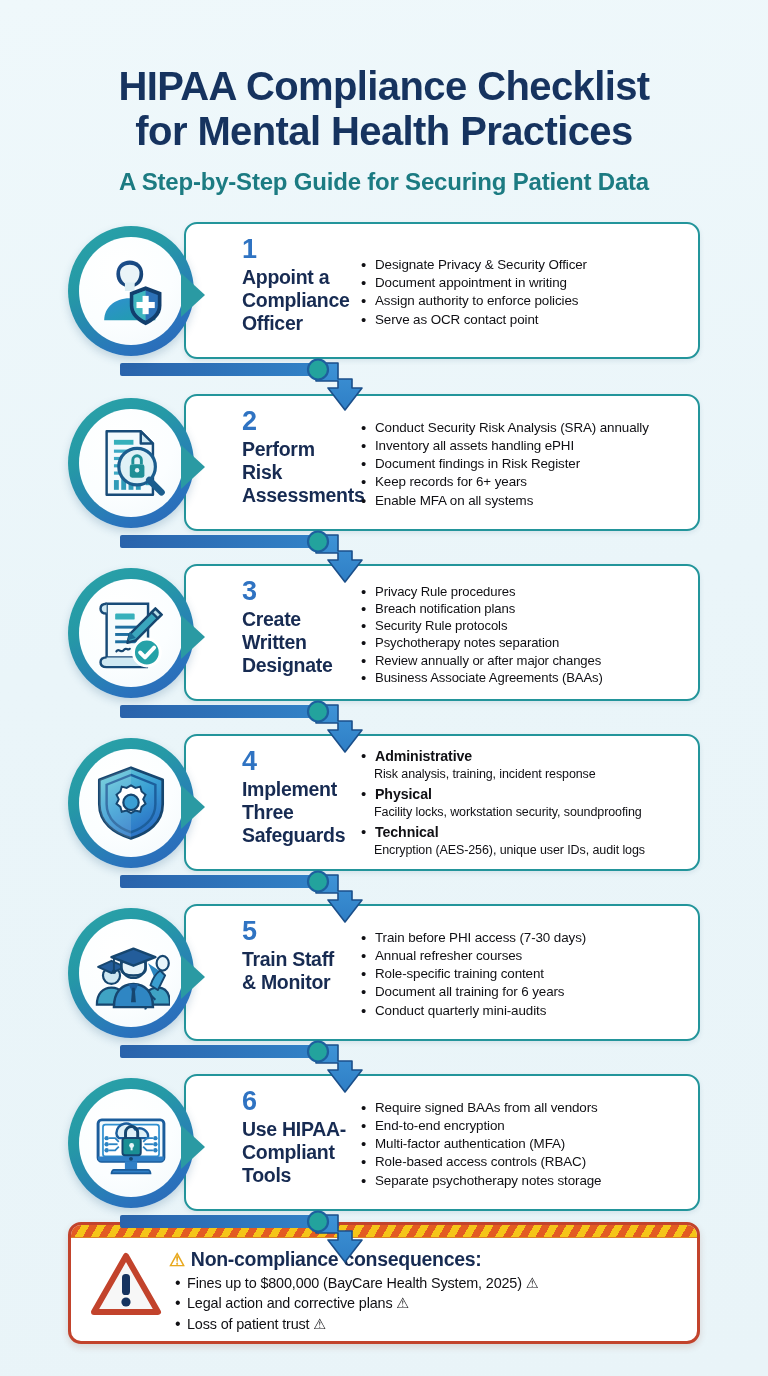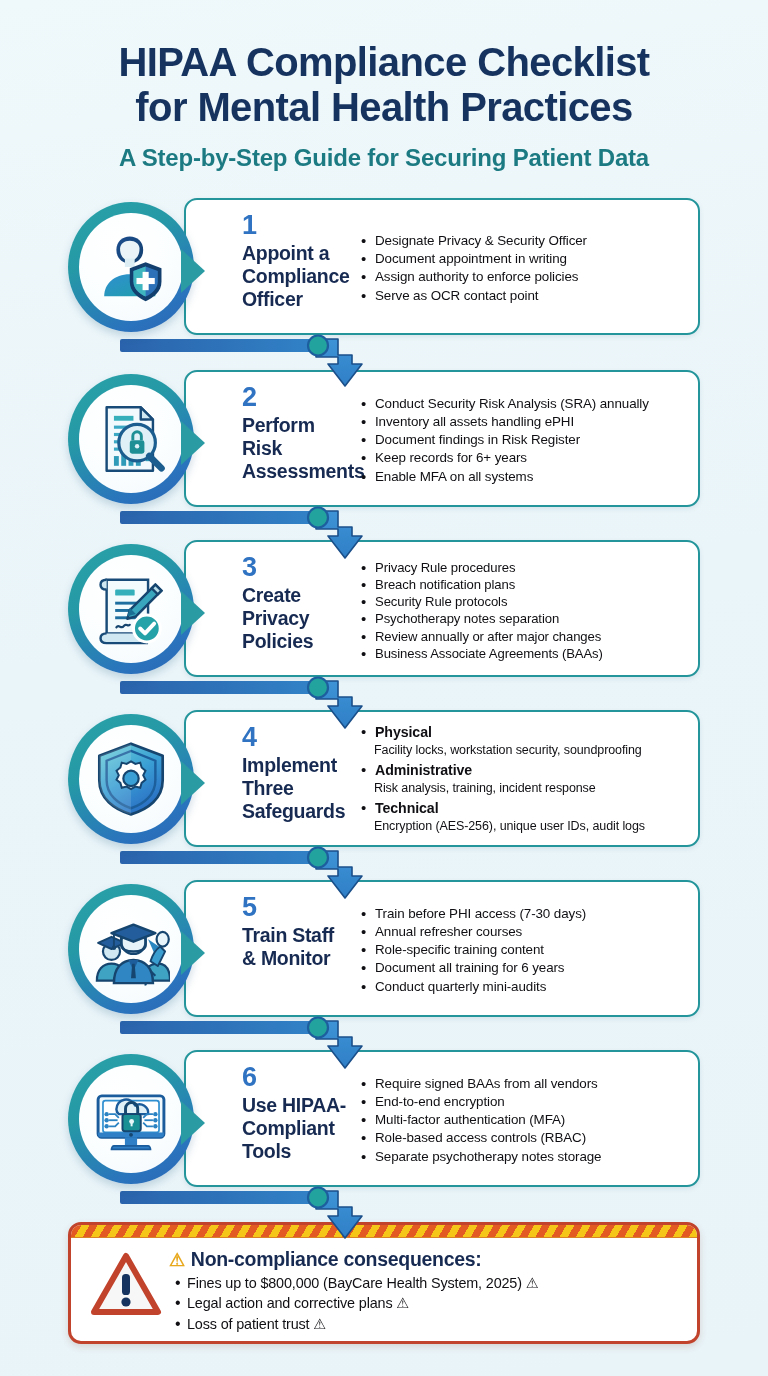--- a/index.html
+++ b/index.html
@@ -11,21 +11,21 @@
 
   body {
     background: linear-gradient(170deg, #eff8fb 0%, #eaf5f9 45%, #e9f4f8 100%);
     font-family: "Liberation Sans", sans-serif;
     position: relative;
     overflow: hidden;
   }
 
   
   .header {
-    padding: 40px 34px 0 34px;
+    padding: 64px 34px 0 34px;
     text-align: center;
   }
   .title {
     font-size: 40px;
     line-height: 1.13;
     font-weight: bold;
     color: #16335f;
     letter-spacing: -0.6px;
   }
   .subtitle {
@@ -362,21 +362,21 @@
         <path d="M196 5h22v16h14v9h10l-17 22-17-22h10v-7h-22z" fill="url(#carr)" stroke="#1b4f8a" stroke-width="1.6" stroke-linejoin="round"></path>
         <circle cx="198" cy="11.5" r="10" fill="#23a39d" stroke="#1d5f9e" stroke-width="2.2"></circle>
       </svg>
     </div>
   </div>
 
   <div class="step">
     <div class="card">
       <div class="card-left">
         <div class="step-num">3</div>
-        <div class="step-title">Create Privacy Policies</div>
+        <div class="step-title">Create Written Designate</div>
       </div>
       <div class="card-right">
         <ul class="bullets tight">
           <li>Privacy Rule procedures</li>
           <li>Breach notification plans</li>
           <li>Security Rule protocols</li>
           <li>Psychotherapy notes separation</li>
           <li>Review annually or after major changes</li>
           <li>Business Associate Agreements (BAAs)</li>
         </ul>
@@ -414,26 +414,26 @@
 
   <div class="step">
     <div class="card">
       <div class="card-left">
         <div class="step-num">4</div>
         <div class="step-title">Implement Three Safeguards</div>
       </div>
       <div class="card-right">
         <ul class="bullets safeguards">
           <li>
+            <b>Administrative</b>
+            <span class="sub">Risk analysis, training, incident response</span>
+          </li>
+          <li>
             <b>Physical</b>
             <span class="sub">Facility locks, workstation security, soundproofing</span>
-          </li>
-          <li>
-            <b>Administrative</b>
-            <span class="sub">Risk analysis, training, incident response</span>
           </li>
           <li>
             <b>Technical</b>
             <span class="sub">Encryption (AES-256), unique user IDs, audit logs</span>
           </li>
         </ul>
       </div>
     </div>
     <div class="pointer"></div>
     <div class="badge">

